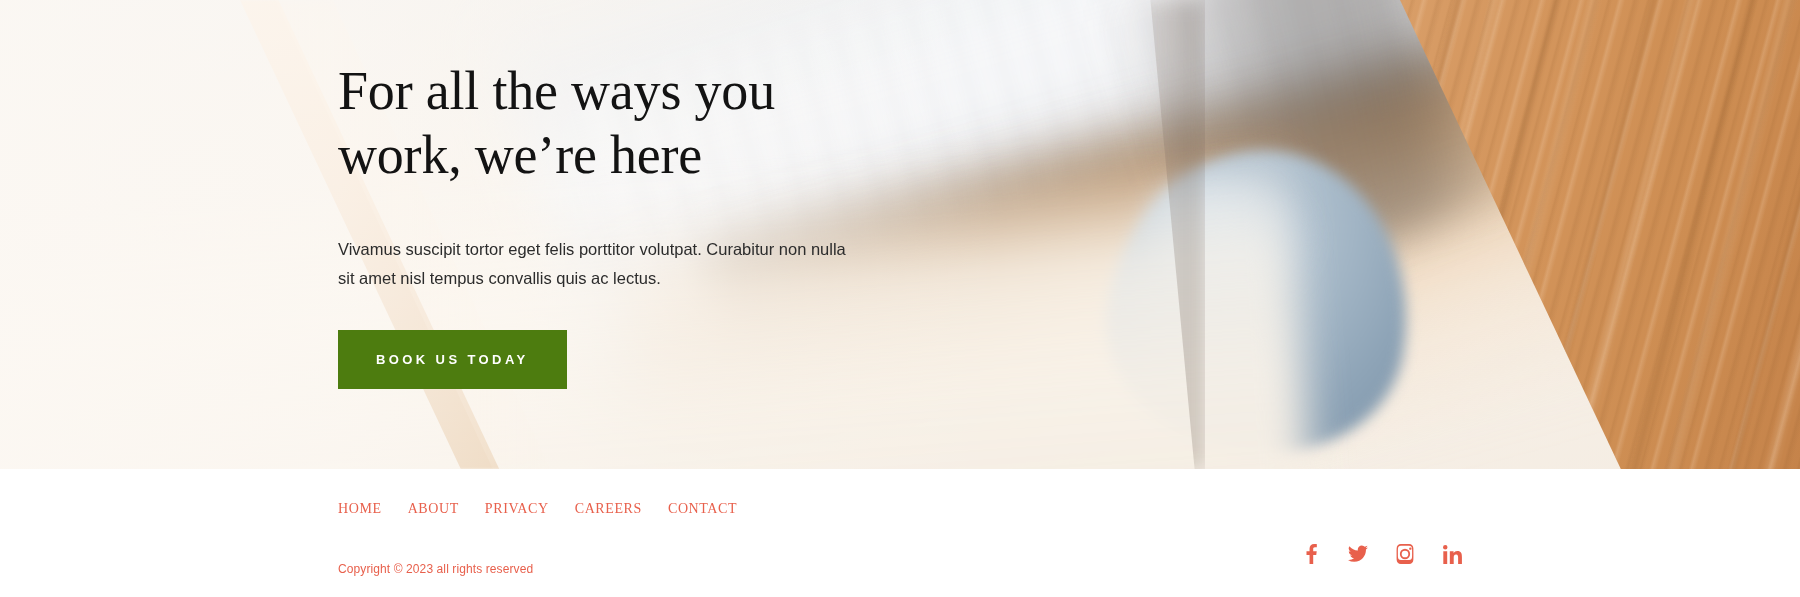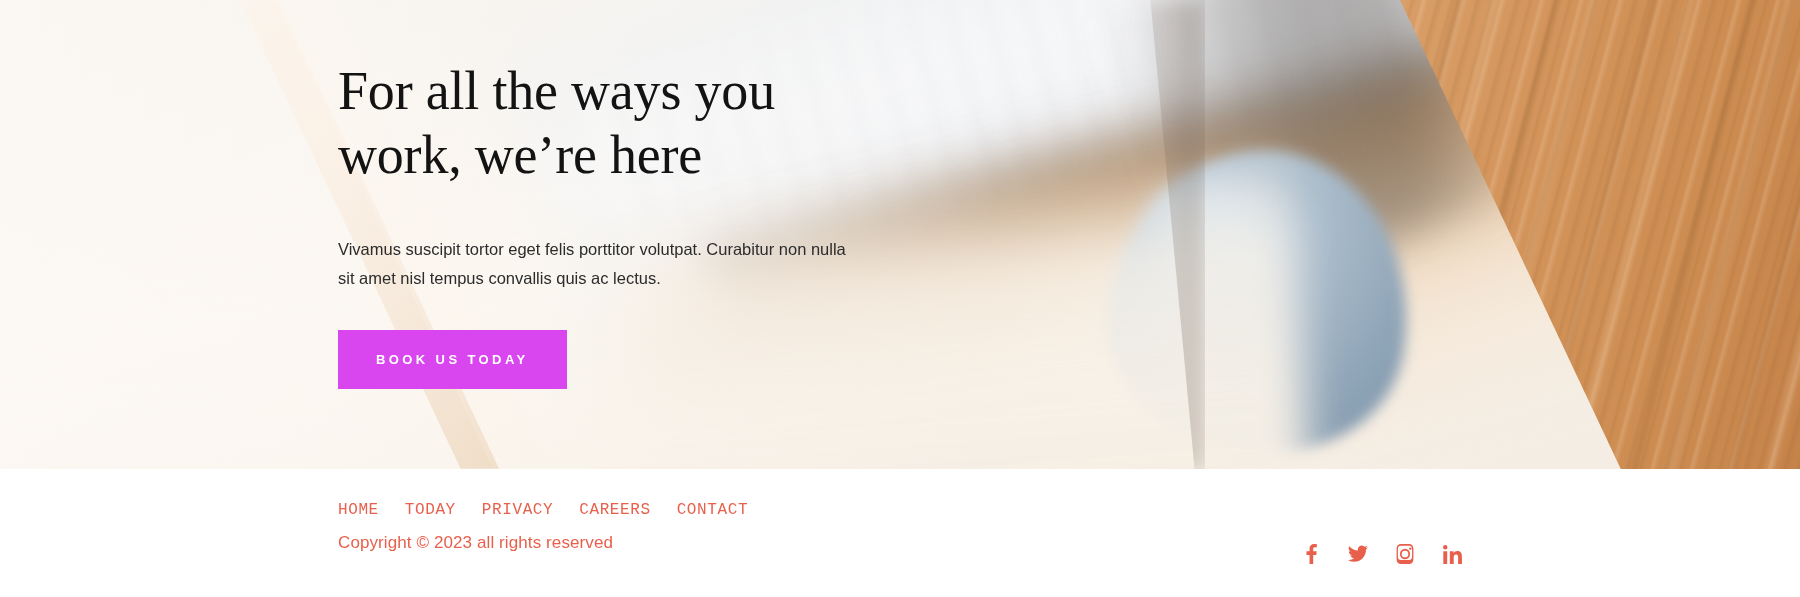--- a/index.html
+++ b/index.html
@@ -342,21 +342,21 @@
     font-size: 16.5px;
     line-height: 1.72;
     color: #2c2c2c;
     max-width: 520px;
     margin-bottom: 38px;
     margin-top: 17px;
   }
 
   .hero-btn {
     display: inline-block;
-    background: #d946ef;
+    background: #4d7c0f;
     color: #ffffff;
     border: none;
     font-family: "Liberation Sans", sans-serif;
     font-size: 13px;
     font-weight: 700;
     letter-spacing: 3.4px;
     padding: 22px 38px;
     cursor: pointer;
     text-align: center;
   }
@@ -382,35 +382,35 @@
   .footer-nav {
     position: absolute;
     left: 0;
     top: 32px;
     display: flex;
     gap: 26px;
     align-items: center;
   }
 
   .footer-nav a {
-    font-family: Liberation Mono, monospace;
-    font-size: 16px;
+    font-family: Liberation Serif, serif;
+    font-size: 14px;
     font-weight: 400;
     letter-spacing: 0.6px;
     color: #e8604c;
     text-decoration: none;
     cursor: pointer;
   }
 
   .footer-copy {
     position: absolute;
     left: 0;
-    top: 64px;
+    top: 93px;
     font-family: "Liberation Sans", sans-serif;
-    font-size: 17px;
+    font-size: 12px;
     color: #e8604c;
     letter-spacing: 0.1px;
   }
 
   .footer-social {
     position: absolute;
     right: 0;
     top: 75px;
     display: flex;
     align-items: center;
@@ -463,21 +463,21 @@
       <p class="hero-sub">Vivamus suscipit tortor eget felis porttitor volutpat. Curabitur non nulla sit amet nisl tempus convallis quis ac lectus.</p>
       <button class="hero-btn">BOOK US TODAY</button>
     </div>
   </section>
 
   <footer class="footer">
     <div class="footer-inner">
 
       <nav class="footer-nav">
         <a href="#">HOME</a>
-        <a href="#">TODAY</a>
+        <a href="#">ABOUT</a>
         <a href="#">PRIVACY</a>
         <a href="#">CAREERS</a>
         <a href="#">CONTACT</a>
       </nav>
 
       <div class="footer-copy">Copyright © 2023 all rights reserved</div>
 
       <div class="footer-social">
 
         <a href="#" class="soc">

